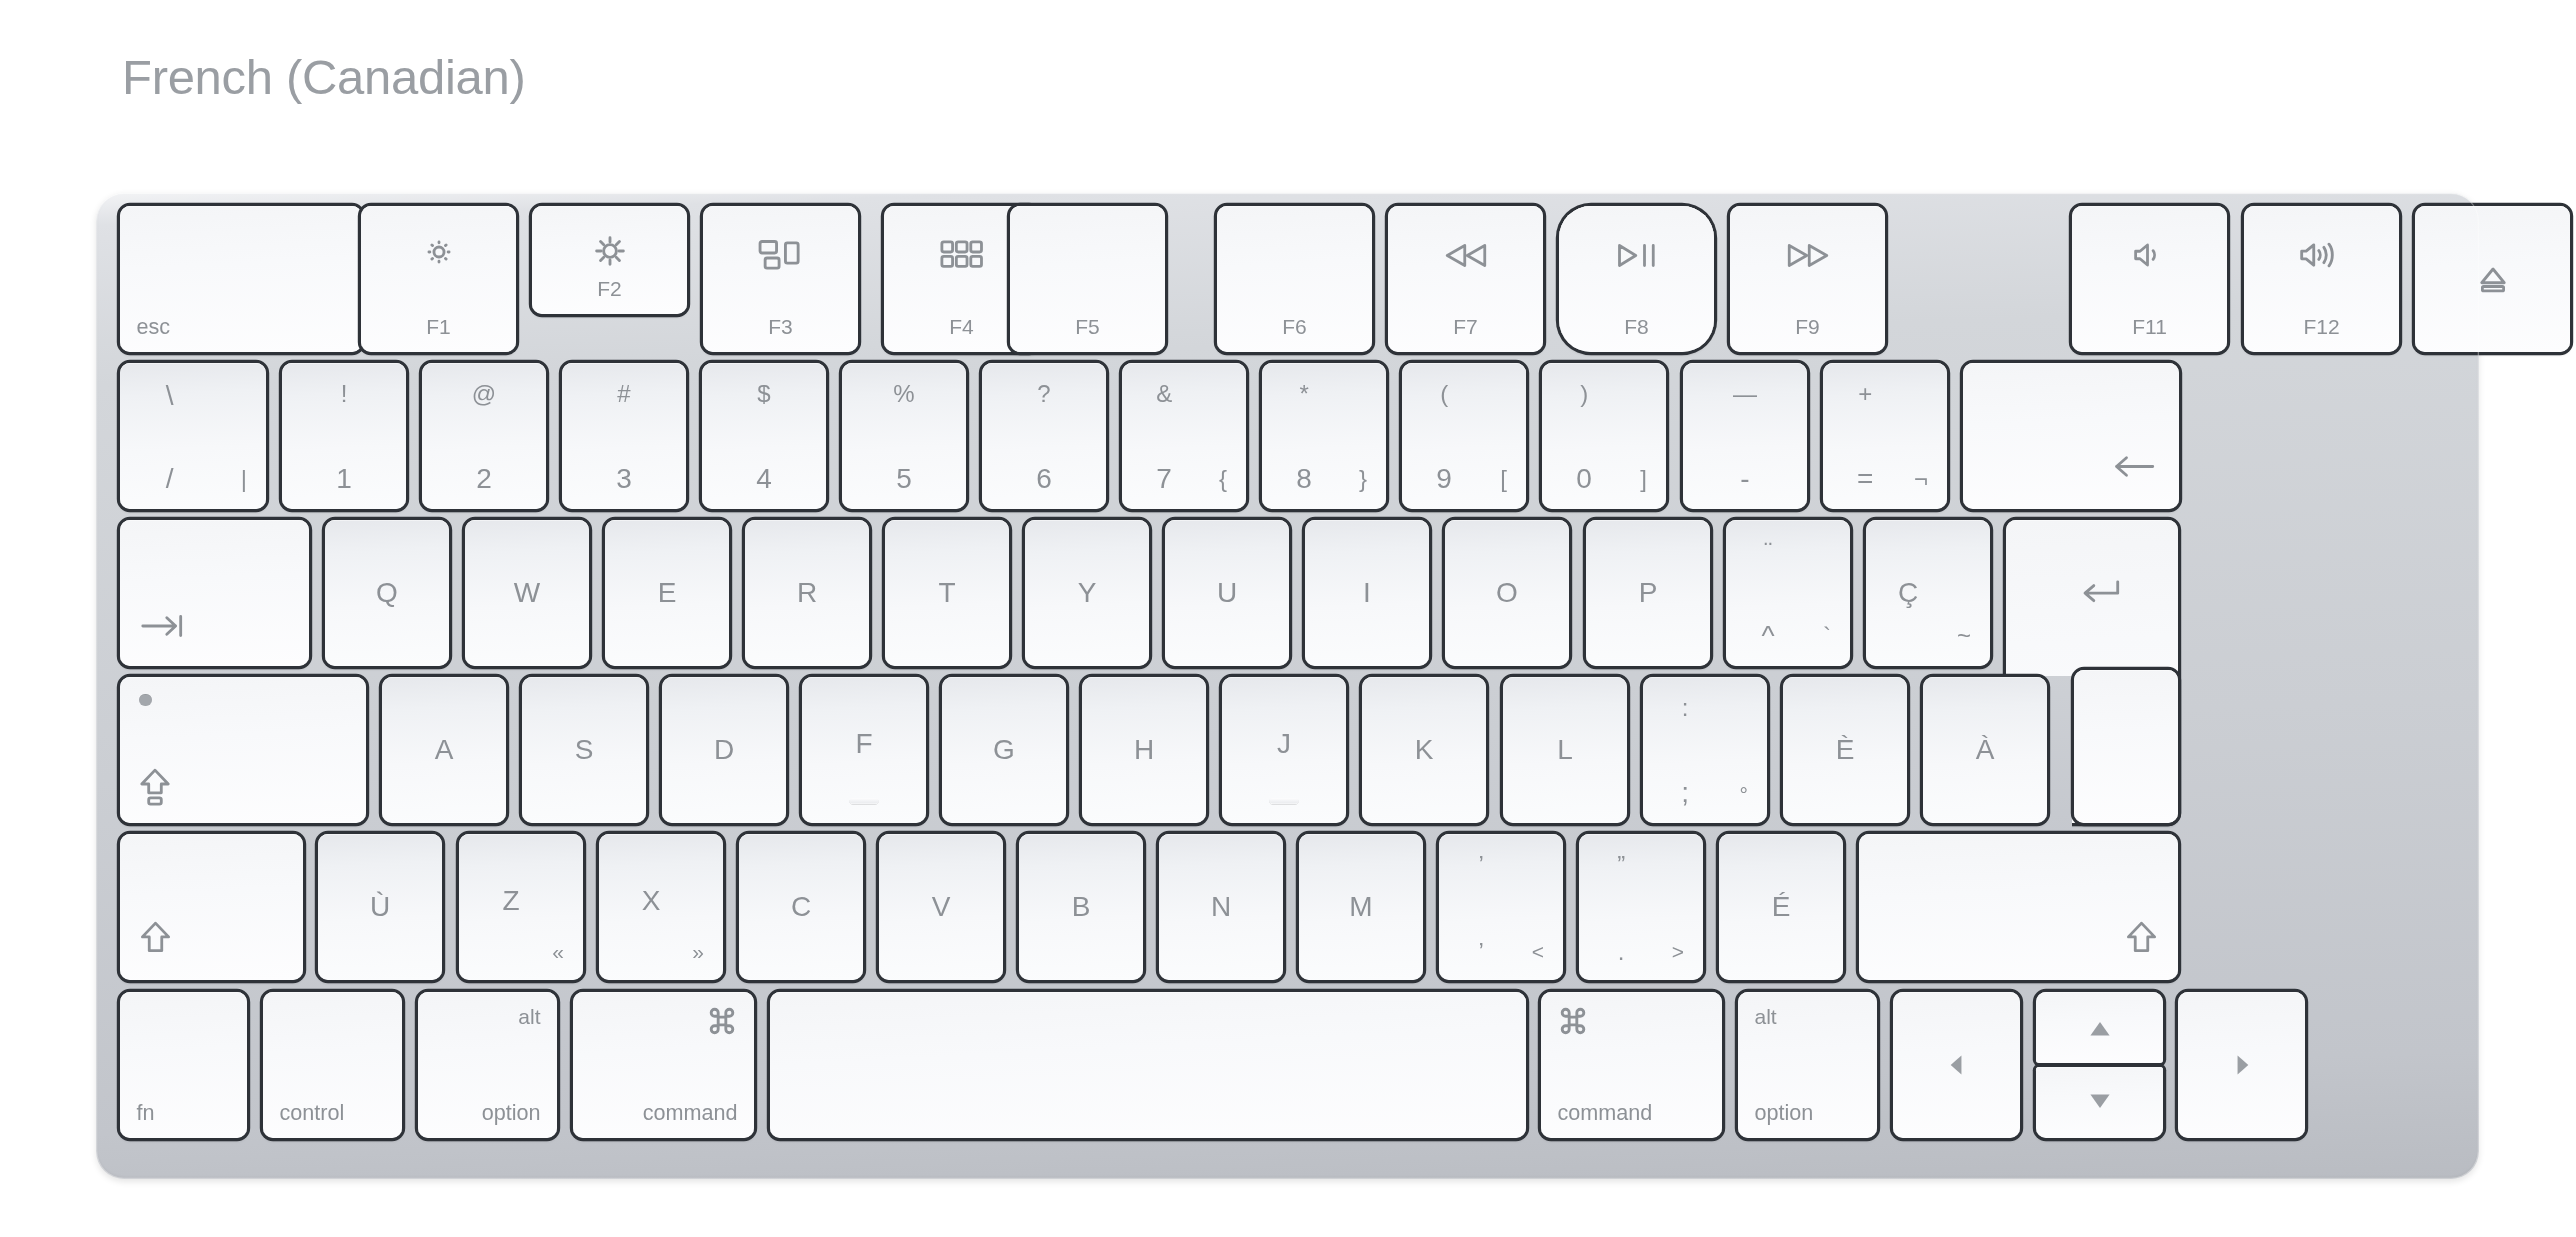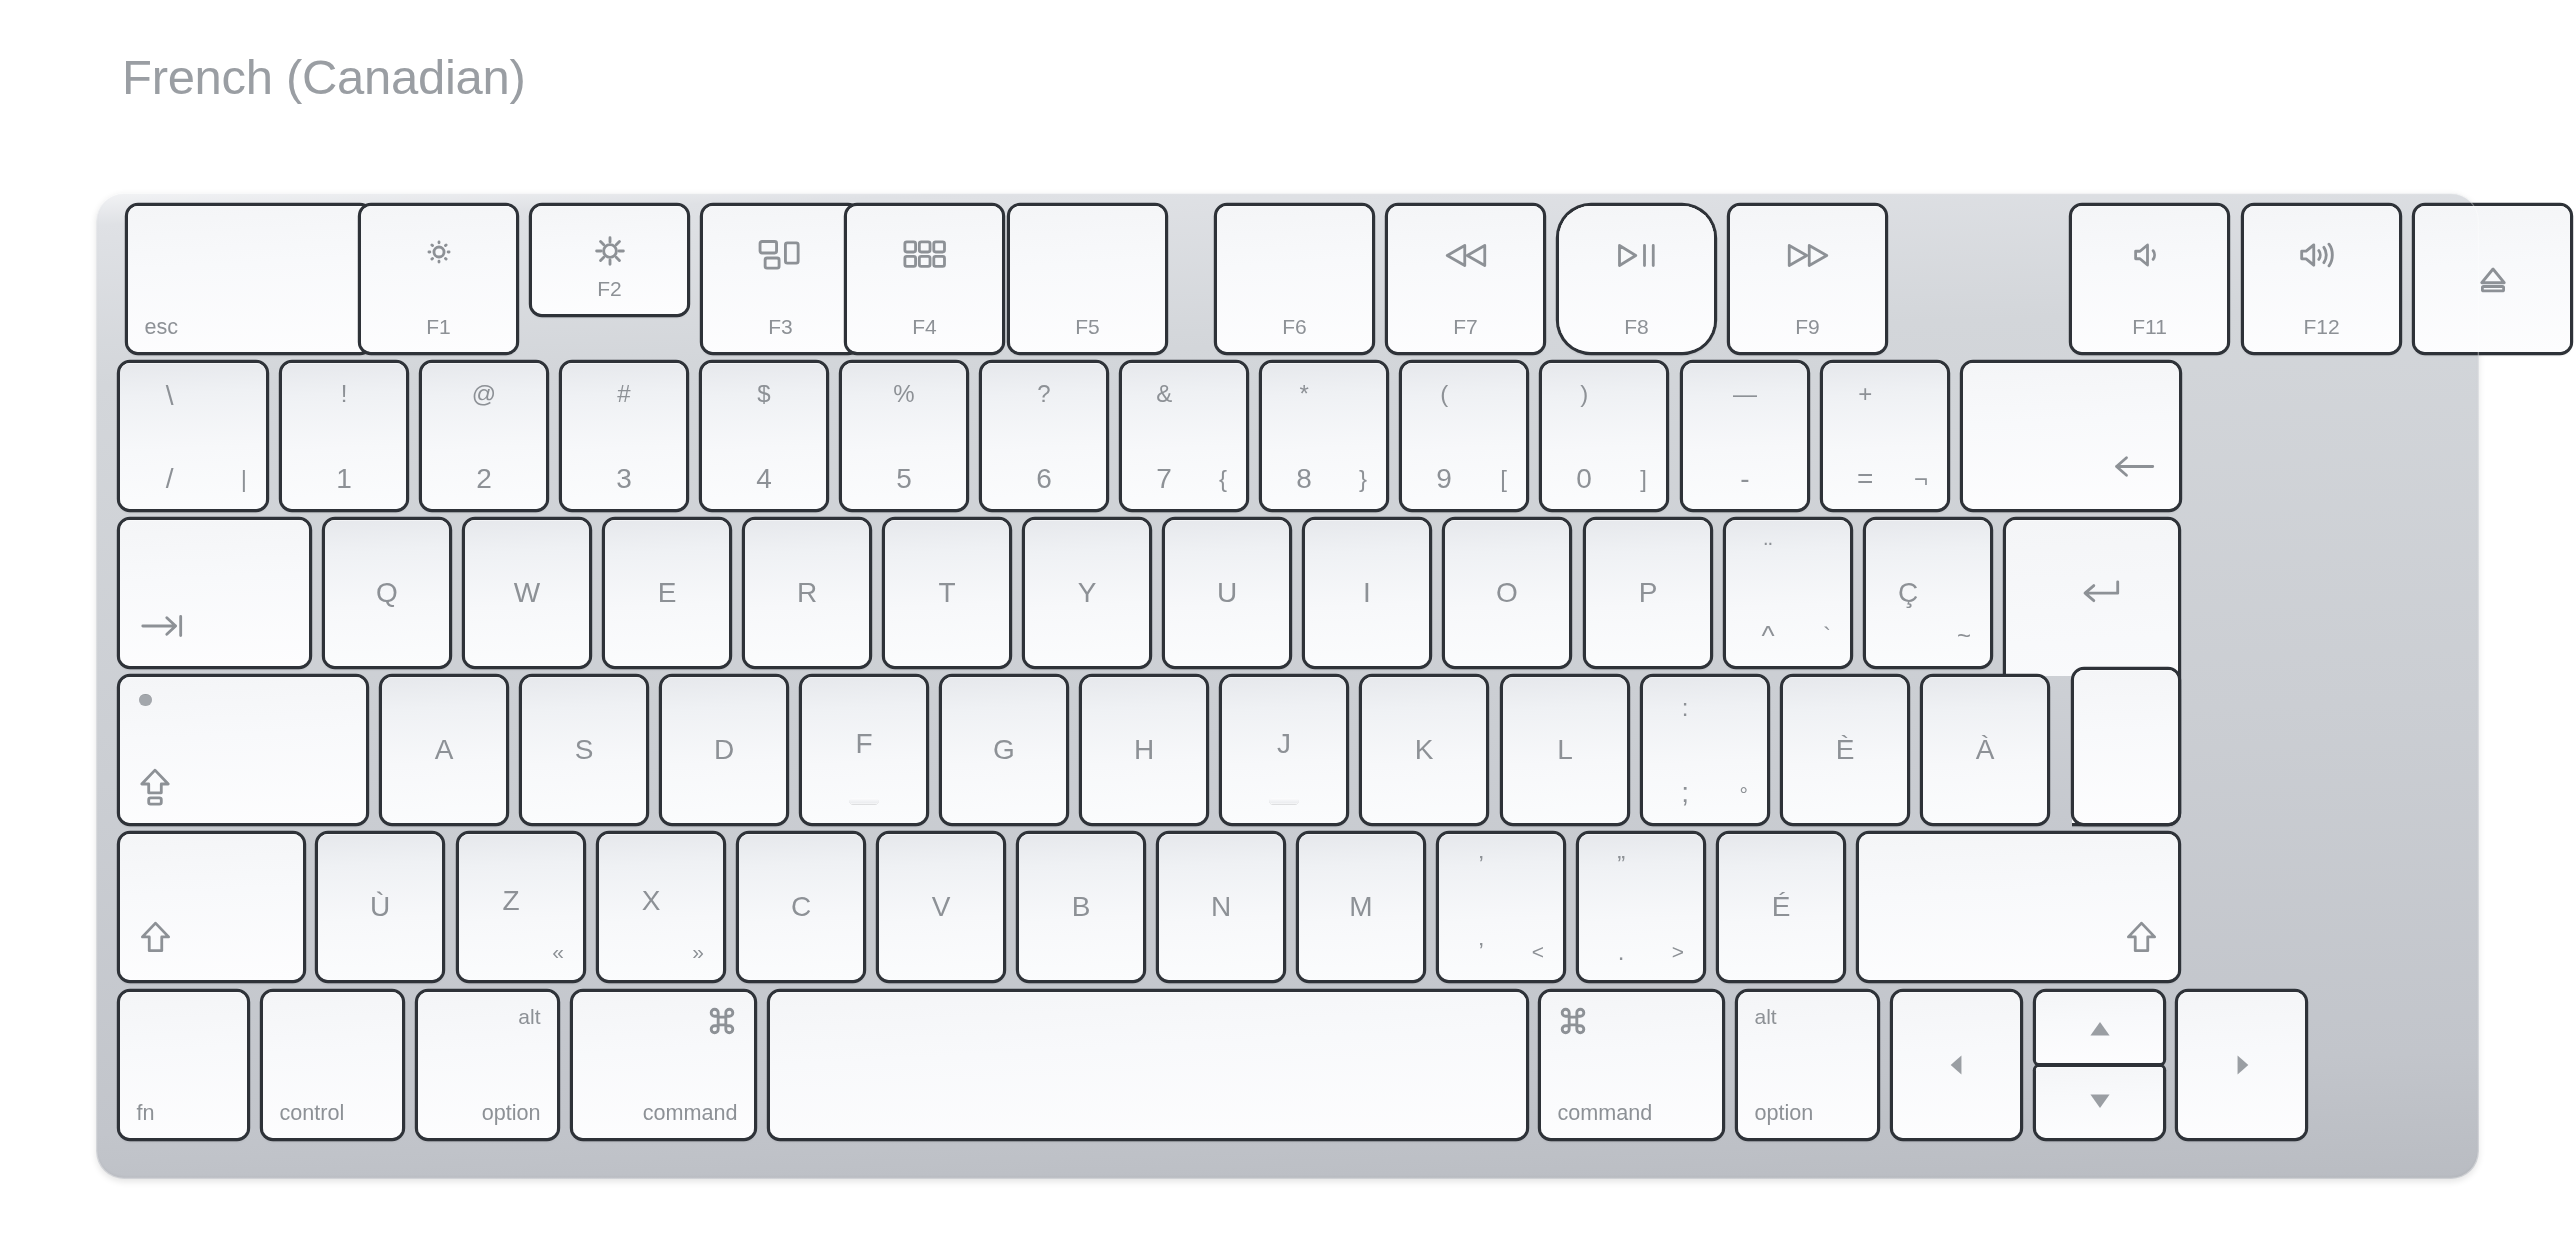--- a/index.html
+++ b/index.html
@@ -116,21 +116,21 @@
 </style>
 </head>
 <body>
 
 <div id="page-title">French (Canadian)</div>
 
 <div id="keyboard">
 
   <div class="row" style="top:12.7px;height:146px;">
 
-    <div class="key flat" style="left:32px;top:0;width:242px;height:146px;">
+    <div class="key flat" style="left:24px;top:0;width:242px;height:146px;">
       <span class="glyph bl t-word">esc</span>
     </div>
 
     <div class="key flat" style="left:265px;top:0;width:155px;height:146px;">
       <span class="ic" style="top:29px;">
         <svg width="34" height="34" viewBox="0 0 54 54">
           <circle cx="27" cy="27" r="8" class="stroke" stroke-width="4"></circle>
           <g class="stroke" stroke-width="4.5" stroke-linecap="round">
             <path d="M27 11v1.5M27 41.5V43M11 27h1.5M41.5 27H43M15.7 15.7l1 1M37.3 37.3l1 1M38.3 15.7l-1 1M16.7 37.3l-1 1"></path>
           </g>
@@ -155,21 +155,21 @@
       <span class="ic" style="top:33px;">
         <svg width="47" height="33" viewBox="0 0 74 52">
           <rect x="4" y="4" width="26" height="18" rx="3" class="stroke" stroke-width="4"></rect>
           <rect x="12" y="30" width="22" height="16" rx="3" class="stroke" stroke-width="4"></rect>
           <rect x="44" y="6" width="20" height="32" rx="3" class="stroke" stroke-width="4"></rect>
         </svg>
       </span>
       <span class="glyph bc t-sm">F3</span>
     </div>
 
-    <div class="key flat" style="left:751px;top:0;width:155px;height:146px;">
+    <div class="key flat" style="left:788px;top:0;width:155px;height:146px;">
       <span class="ic" style="top:34px;">
         <svg width="44" height="29" viewBox="0 0 70 46">
           <g class="stroke" stroke-width="4">
             <rect x="3" y="3" width="17" height="16" rx="3"></rect>
             <rect x="26" y="3" width="17" height="16" rx="3"></rect>
             <rect x="49" y="3" width="17" height="16" rx="3"></rect>
             <rect x="3" y="26" width="17" height="16" rx="3"></rect>
             <rect x="26" y="26" width="17" height="16" rx="3"></rect>
             <rect x="49" y="26" width="17" height="16" rx="3"></rect>
           </g>

